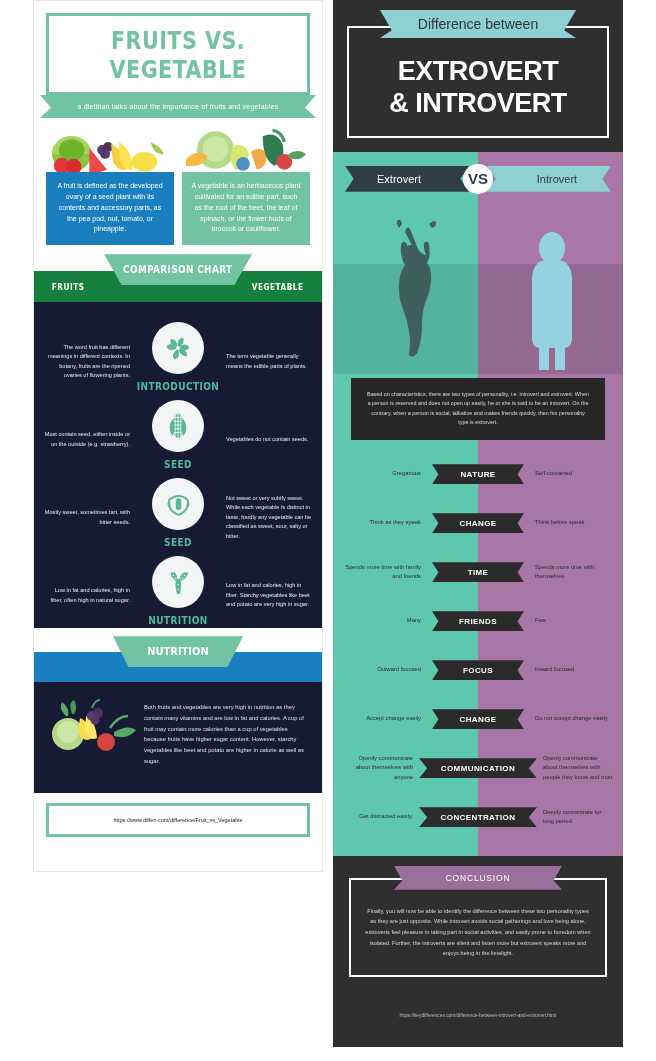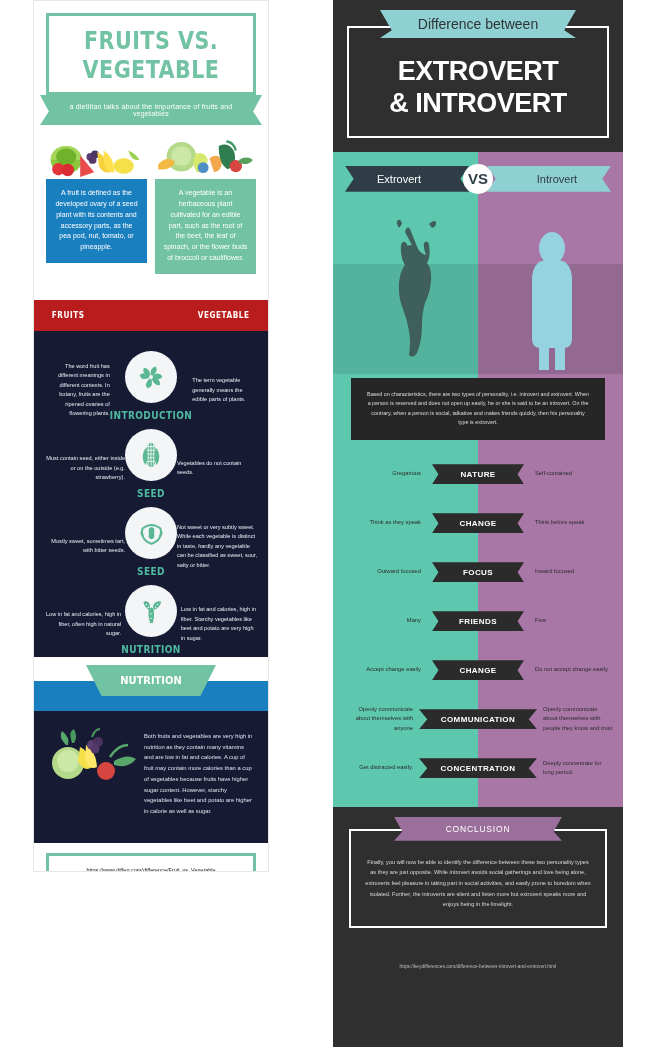--- a/index.html
+++ b/index.html
@@ -7,21 +7,21 @@
     width:656px; height:1061px;
     background:#ffffff;
     font-family:"Liberation Sans", sans-serif;
     position:relative;
     overflow:hidden;
   }
   .page { position:relative; width:656px; height:1061px; display:flex; }
 
   
   .left-panel {
-    position:absolute; left:33px; top:0; width:236px; height:872px;
+    position:absolute; left:33px; top:0; width:290px; height:872px;
     background:#ffffff;
     border:1px solid #e6e6e6;
     overflow:hidden;
   }
   .lp-title-box {
     margin:12px 12px 0 12px;
     border:3px solid #72c2a4;
     background:#fff;
     padding:10px 6px 8px 6px;
     text-align:center;
@@ -56,21 +56,21 @@
     color:#fff; font-size:7px; line-height:1.55; text-align:center;
     padding:9px 8px 10px 8px;
   }
   .blurb.fruit { background:#1a7fbf; }
   .blurb.veg   { background:#72c2a4; }
 
   
   .cmp-band-wrap { position:relative; height:48px; margin-top:9px; }
   .cmp-band {
     position:absolute; left:0; right:0; top:17px; height:31px;
-    background:#b91c1c; display:flex; align-items:center;
+    background:#15803d; display:flex; align-items:center;
     justify-content:space-between; padding:0 16px;
   }
   .cmp-band span {
     color:#fff; font-size:9px; font-weight:bold; letter-spacing:0.6px;
     font-family:"DejaVu Sans Condensed","Liberation Sans Narrow","Liberation Sans",sans-serif;
     transform:scaleX(0.9);
   }
   .cmp-tab {
     position:absolute; left:50%; transform:translateX(-50%); top:0;
     width:148px; height:31px; background:#72c2a4;
@@ -269,20 +269,23 @@
           </svg>
         </div>
         <div class="blurb veg">A vegetable is an herbaceous plant cultivated for an edible part, such as the root of the beet, the leaf of spinach, or the flower buds of broccoli or cauliflower.</div>
       </div>
     </div>
 
     <div class="cmp-band-wrap">
       <div class="cmp-band">
         <span>FRUITS</span>
         <span>VEGETABLE</span>
+      </div>
+      <div class="cmp-tab">
+        <b>COMPARISON CHART</b>
       </div>
     </div>
 
     <div class="dark-area">
 
       <div class="cmp-row">
         <div class="cmp-col l">The word fruit has different meanings in different contexts. In botany, fruits are the ripened ovaries of flowering plants.</div>
         <div class="cmp-mid">
           <div class="circ">
             <svg width="26" height="26" viewBox="0 0 32 32">
@@ -462,32 +465,39 @@
           <div class="side r">Self-contained</div>
         </div>
         <div class="crow">
           <div class="side l">Think as they speak</div>
           <div class="tagwrap">
               <div class="tag">CHANGE</div>
             </div>
           <div class="side r">Think before speak</div>
         </div>
         <div class="crow">
+          <div class="side l">Spends more time with family and friends</div>
+          <div class="tagwrap">
+              <div class="tag">TIME</div>
+            </div>
+          <div class="side r">Spends more time with themselves</div>
+        </div>
+        <div class="crow">
+          <div class="side l">Many</div>
+          <div class="tagwrap">
+              <div class="tag">FRIENDS</div>
+            </div>
+          <div class="side r">Few</div>
+        </div>
+        <div class="crow">
           <div class="side l">Outward focused</div>
           <div class="tagwrap">
               <div class="tag">FOCUS</div>
             </div>
           <div class="side r">Inward focused</div>
-        </div>
-        <div class="crow">
-          <div class="side l">Many</div>
-          <div class="tagwrap">
-              <div class="tag">FRIENDS</div>
-            </div>
-          <div class="side r">Few</div>
         </div>
         <div class="crow">
           <div class="side l">Accept change easily</div>
           <div class="tagwrap">
               <div class="tag">CHANGE</div>
             </div>
           <div class="side r">Do not accept change easily</div>
         </div>
         <div class="crow">
           <div class="side l">Openly communicate about themselves with anyone</div>

